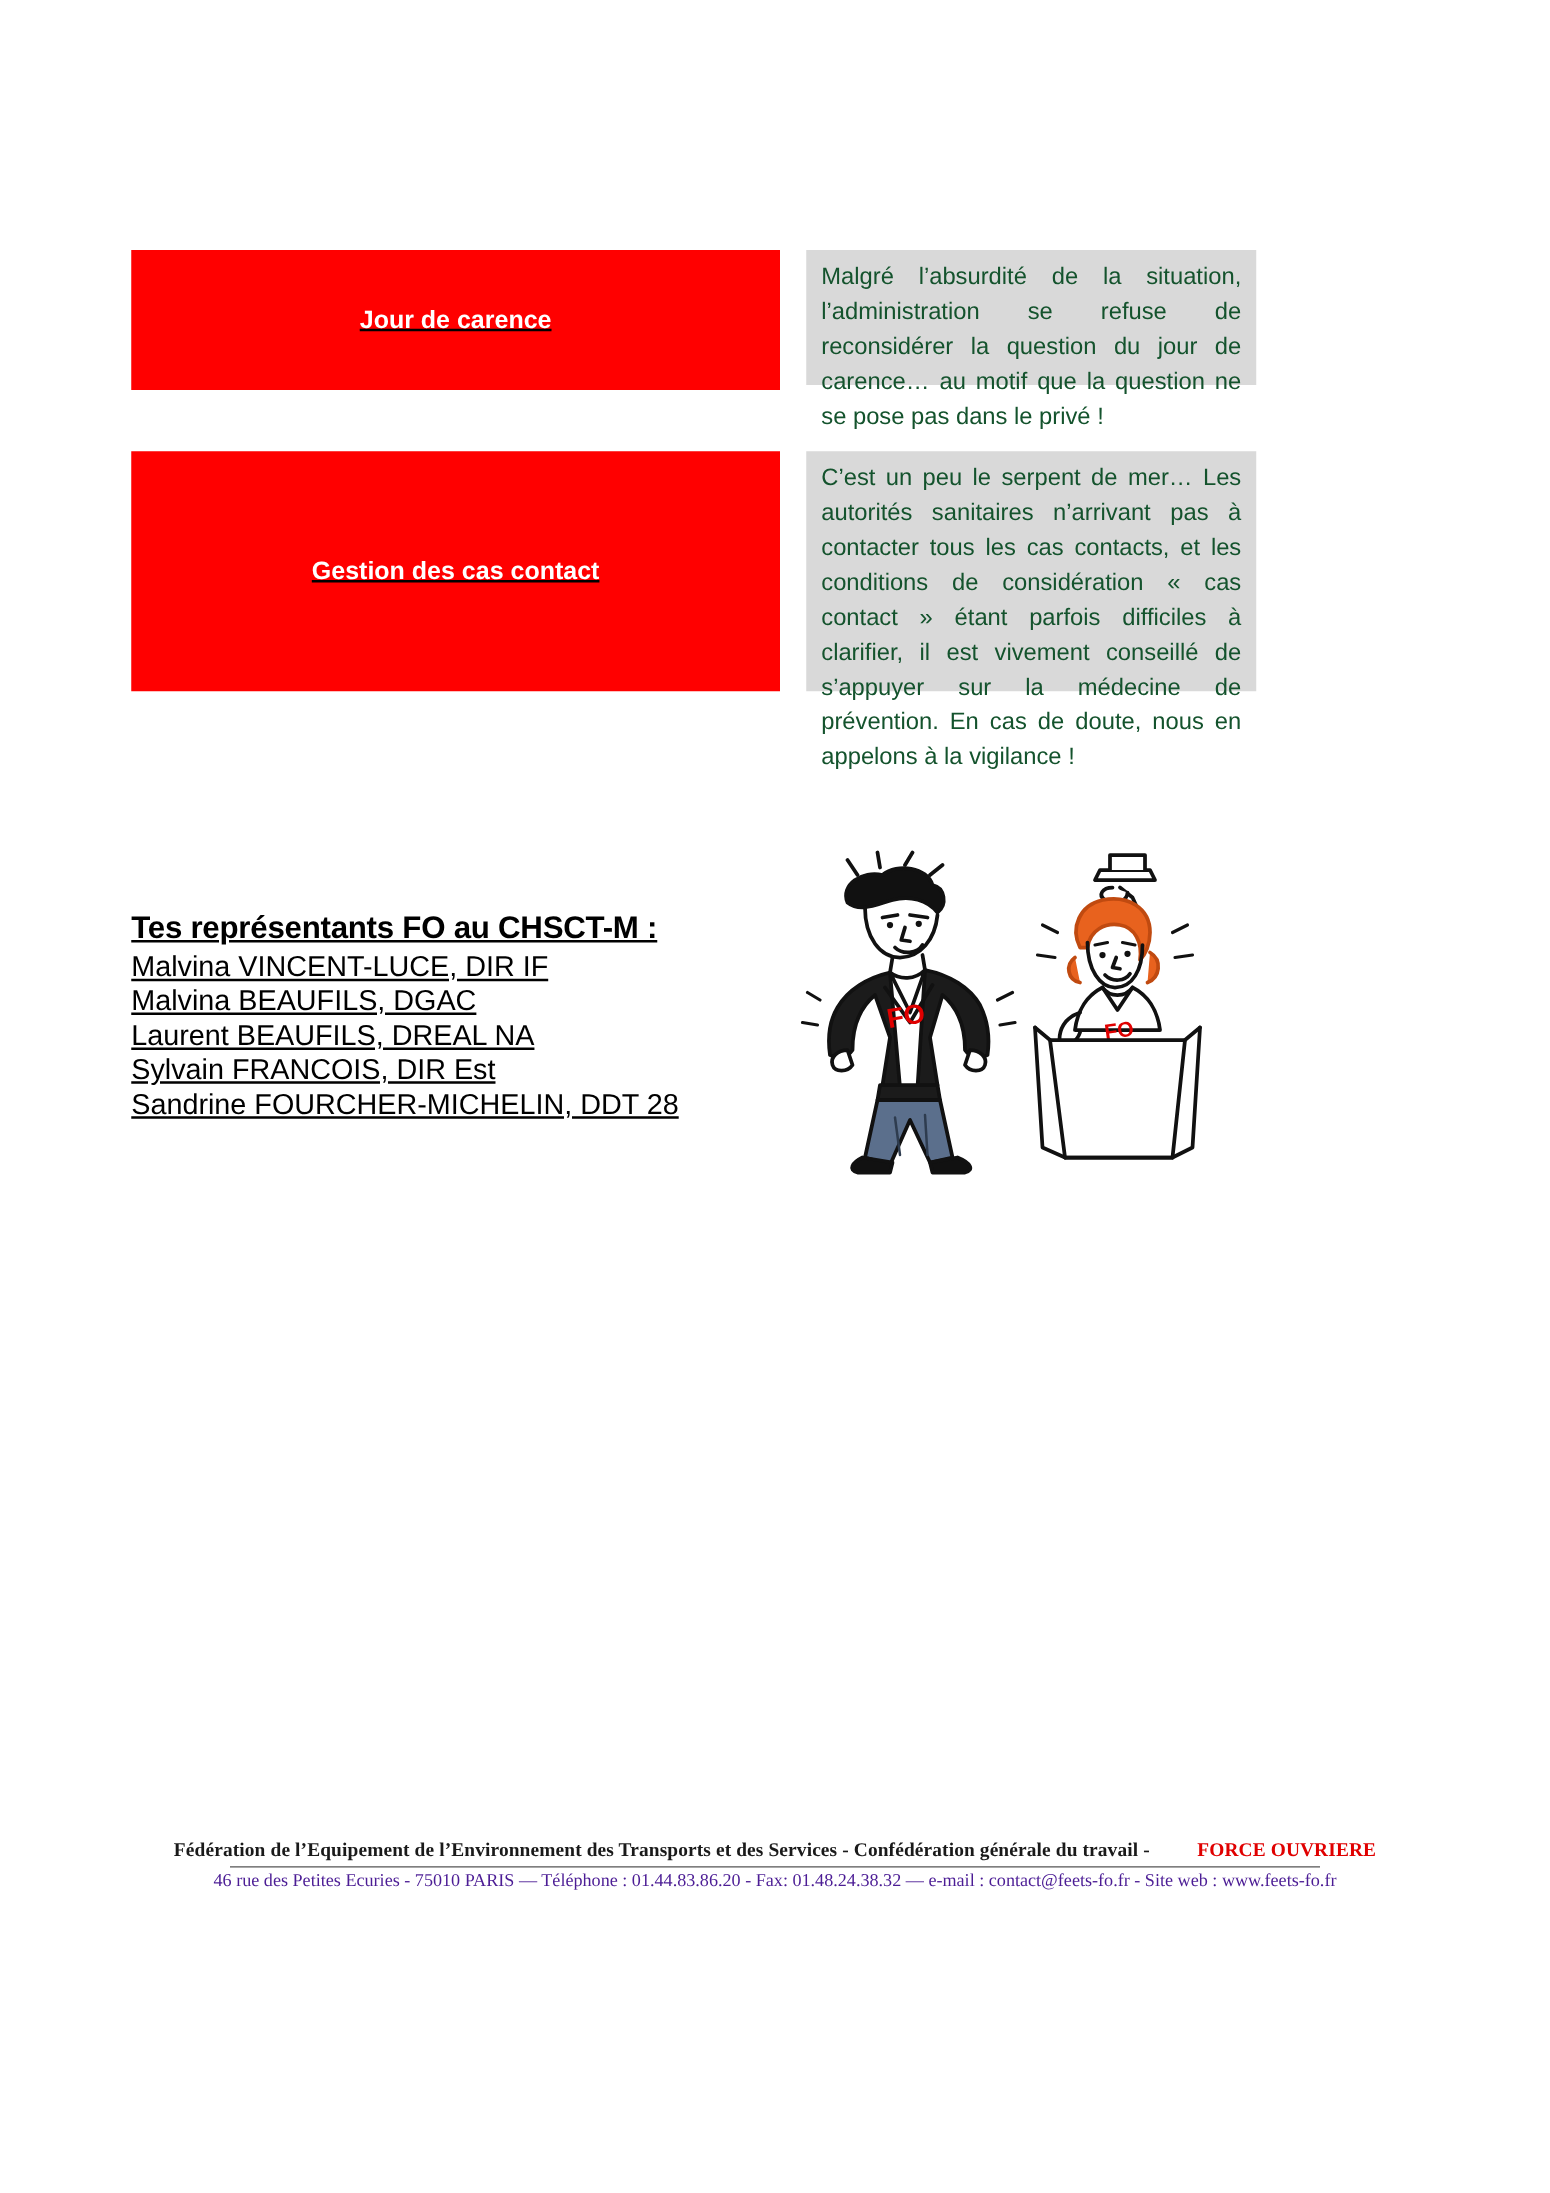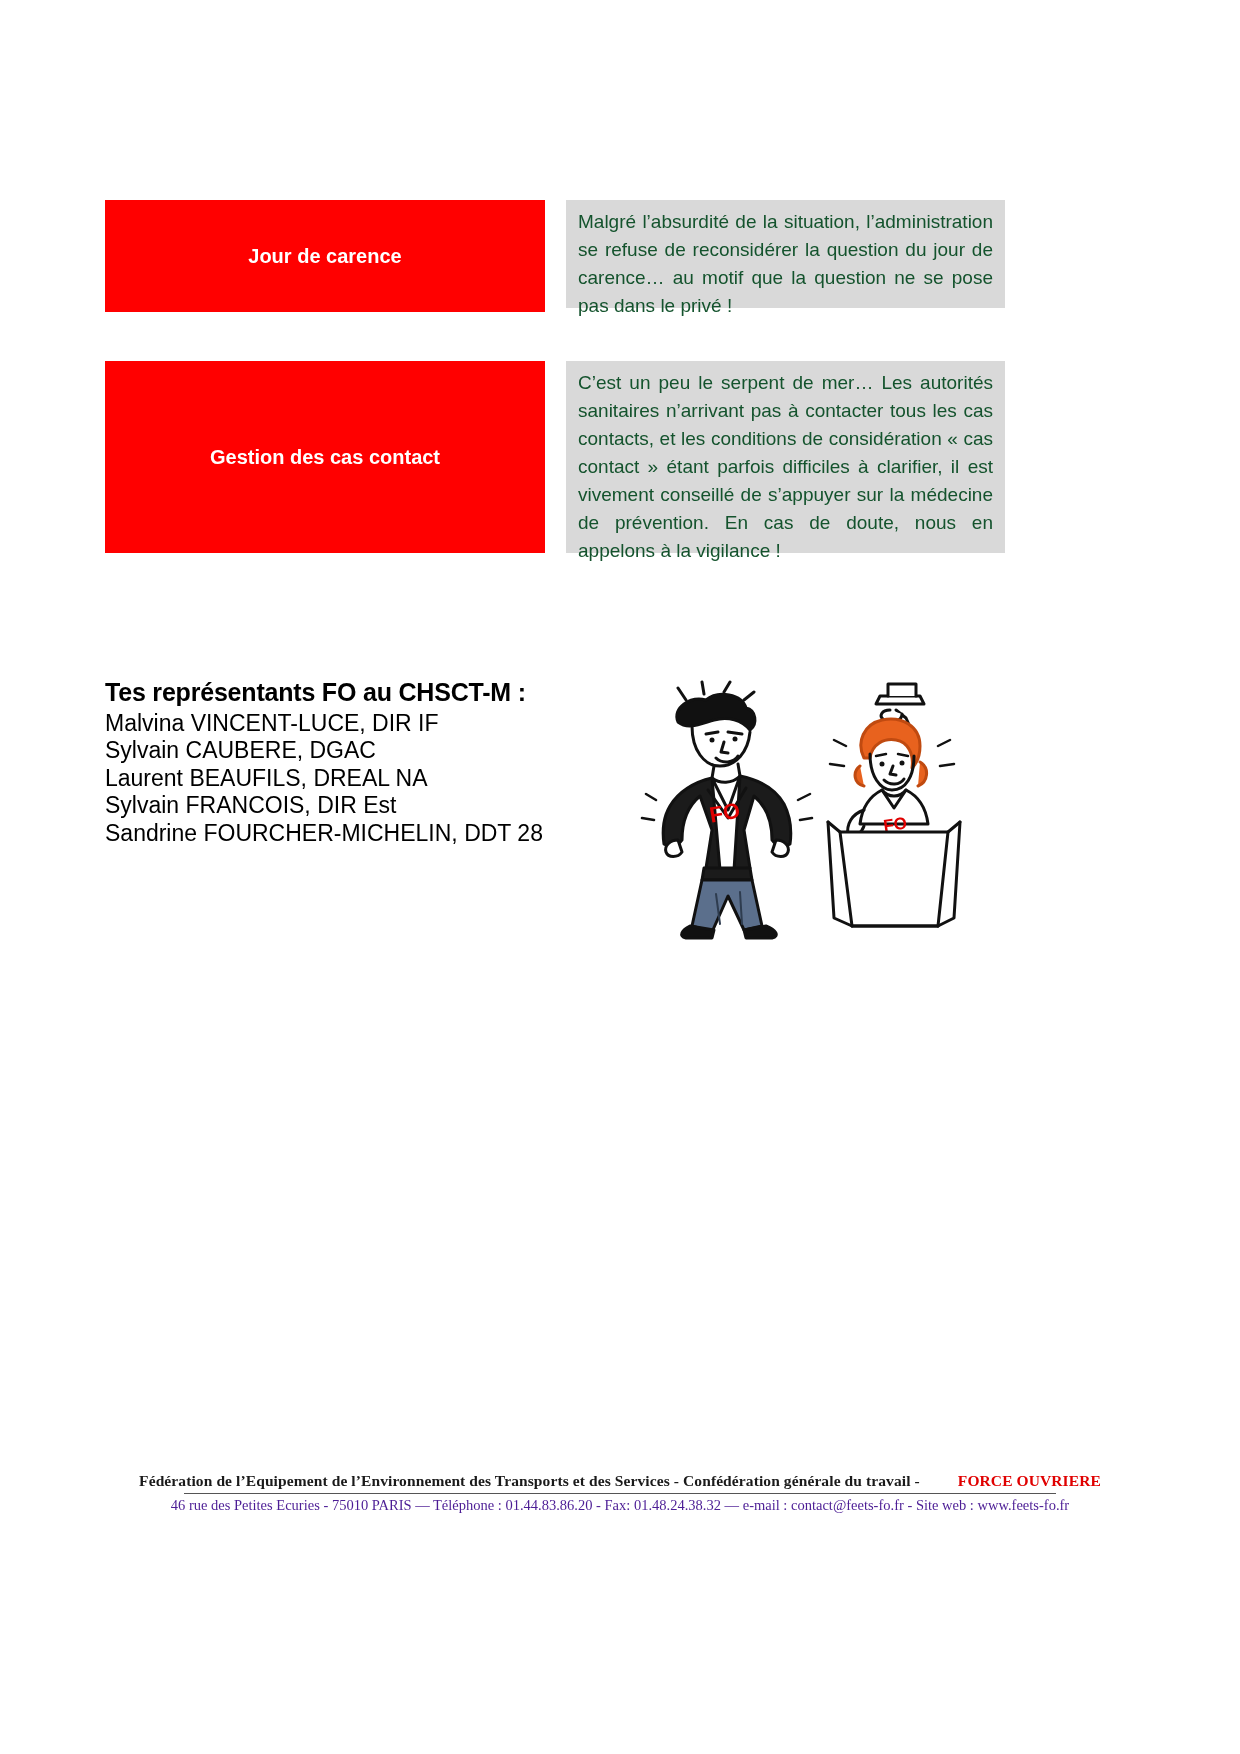--- a/index.html
+++ b/index.html
@@ -47,27 +47,28 @@
     position: absolute;
     left: 105px;
     width: 900px;
     display: flex;
     align-items: stretch;
   }
   .row-1 { top: 200px; }
   .row-2 { top: 361px; }
 
   .label-cell {
-    width: 440px;
+    width: 519px;
     background: #ff0000;
     display: flex;
     align-items: center;
     justify-content: center;
     box-sizing: border-box;
     padding: 8px 10px;
+    text-decoration: underline;
   }
   .row-1 .label-cell { height: 112px; }
   .row-2 .label-cell { height: 192px; }
 
   .label-text {
     color: #ffffff;
     font-size: 20px;
     font-weight: bold;
     text-align: center;
     line-height: 1.2;
@@ -95,22 +96,23 @@
     margin-left: 21px;
   }
   .text-cell p {
     margin: 0;
   }
 
   
   .reps {
     position: absolute;
     left: 105px;
-    top: 678px;
+    top: 728px;
     width: 520px;
+    text-decoration: underline;
   }
   .reps-title {
     font-size: 25px;
     font-weight: bold;
     line-height: 1.18;
     margin: 0 0 2px 0;
     letter-spacing: -0.2px;
   }
   .reps-list {
     list-style: none;
@@ -184,21 +186,21 @@
     </div>
     <div class="text-cell">
       <p>C’est un peu le serpent de mer… Les autorités sanitaires n’arrivant pas à contacter tous les cas contacts, et les conditions de considération « cas contact » étant parfois difficiles à clarifier, il est vivement conseillé de s’appuyer sur la médecine de prévention. En cas de doute, nous en appelons à la vigilance !</p>
     </div>
   </div>
 
   <div class="reps">
     <div class="reps-title">Tes représentants FO au CHSCT-M :</div>
     <ul class="reps-list">
       <li>Malvina VINCENT-LUCE, DIR IF</li>
-      <li>Sylvain CAUBERE, DGAC</li>
+      <li>Malvina BEAUFILS, DGAC</li>
       <li>Laurent BEAUFILS, DREAL NA</li>
       <li>Sylvain FRANCOIS, DIR Est</li>
       <li>Sandrine FOURCHER-MICHELIN, DDT 28</li>
     </ul>
   </div>
 
   <div class="illustration">
     <svg width="360" height="290" viewBox="0 0 360 290" xmlns="http://www.w3.org/2000/svg">
       <g fill="none" stroke="#111111" stroke-width="3" stroke-linecap="round" stroke-linejoin="round">
 

